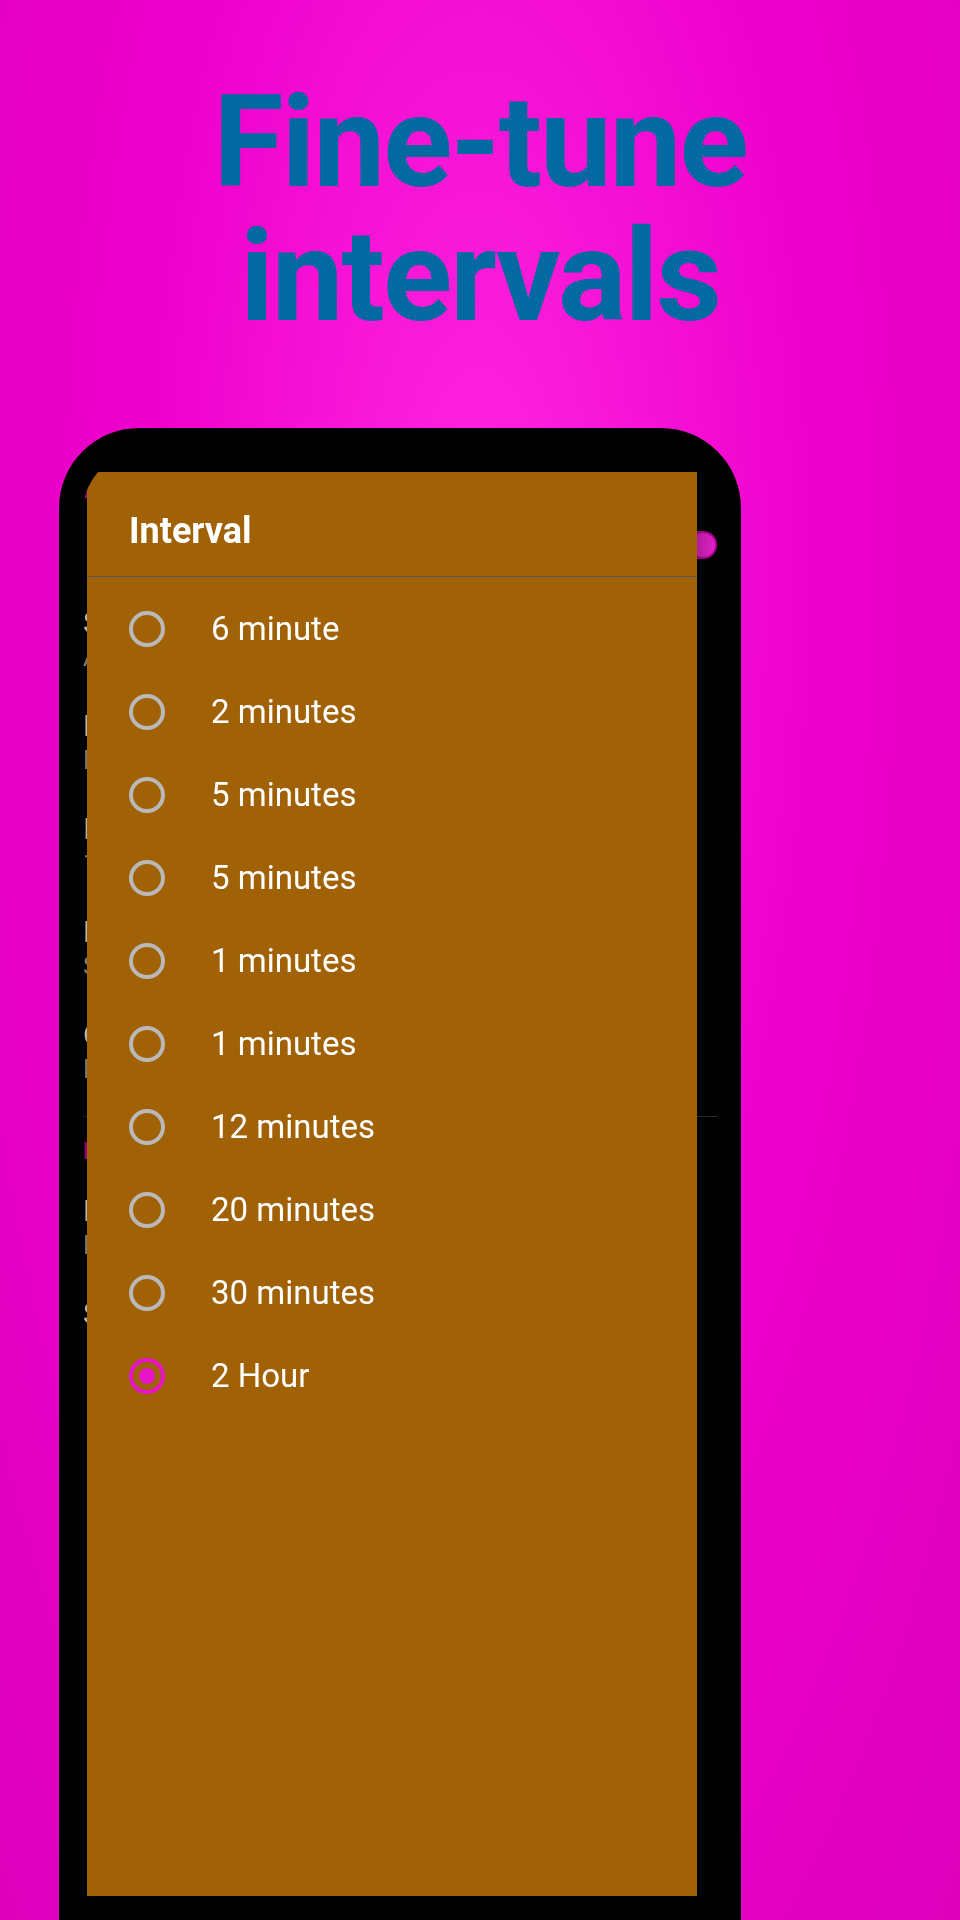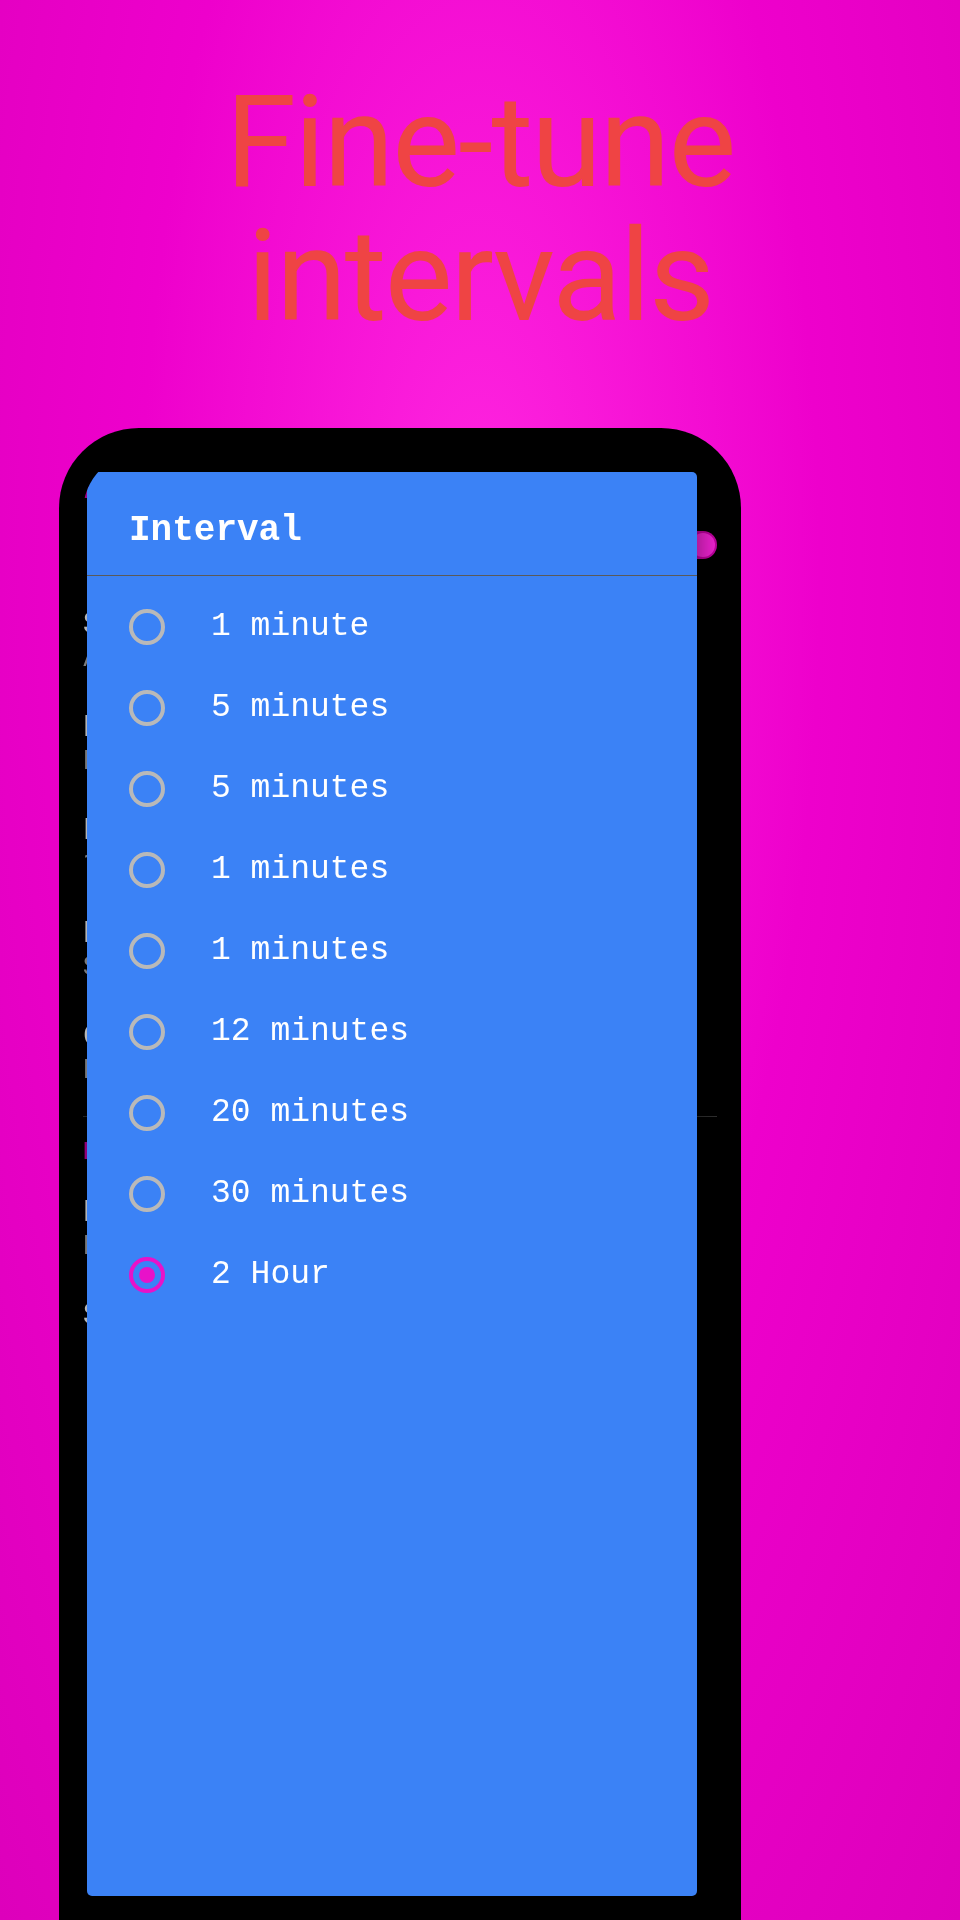--- a/index.html
+++ b/index.html
@@ -7,23 +7,23 @@
   body {
     font-family: -apple-system, BlinkMacSystemFont, 'Segoe UI', Roboto, sans-serif;
     background: radial-gradient(ellipse at 50% 30%, #ff26e0 0%, #ee00cc 50%, #dd00bb 100%);
     position: relative;
   }
   .hero-title {
     position: absolute;
     top: 75px;
     left: 0; right: 0;
     text-align: center;
-    color: #ef4444;
+    color: #0369a1;
     font-size: 128px;
-    font-weight: 400;
+    font-weight: 700;
     line-height: 1.05;
     letter-spacing: -2px;
   }
   .phone-frame {
     position: absolute;
     top: 428px;
     left: 59px;
     width: 682px;
     height: 1492px;
     background: #000000;
@@ -91,25 +91,24 @@
     font-weight: 600;
     padding: 10px 0;
   }
 
   .dialog {
     position: absolute;
     top: 20px;
     left: 4px;
     right: 20px;
     bottom: 0;
-    background: #3b82f6;
-    border-radius: 5px;
+    background: #a16207;
+    border-radius: 0;
     overflow: hidden;
     box-shadow: 0 8px 40px rgba(0,0,0,0.6);
-    font-family: Liberation Mono, monospace;
   }
   .dialog-header {
     padding: 38px 42px 24px 42px;
     border-bottom: 1px solid #5a5a5a;
   }
   .dialog-title {
     color: #ffffff;
     font-size: 36px;
     font-weight: 700;
   }
@@ -205,21 +204,25 @@
         </div>
     </div>
 
     <div class="dialog">
       <div class="dialog-header">
         <div class="dialog-title">Interval</div>
       </div>
       <div class="option-list" id="option-list">
           <div class="option-row">
             <span class="radio"></span>
-            <span class="option-label">1 minute</span>
+            <span class="option-label">6 minute</span>
+          </div>
+          <div class="option-row">
+            <span class="radio"></span>
+            <span class="option-label">2 minutes</span>
           </div>
           <div class="option-row">
             <span class="radio"></span>
             <span class="option-label">5 minutes</span>
           </div>
           <div class="option-row">
             <span class="radio"></span>
             <span class="option-label">5 minutes</span>
           </div>
           <div class="option-row">

